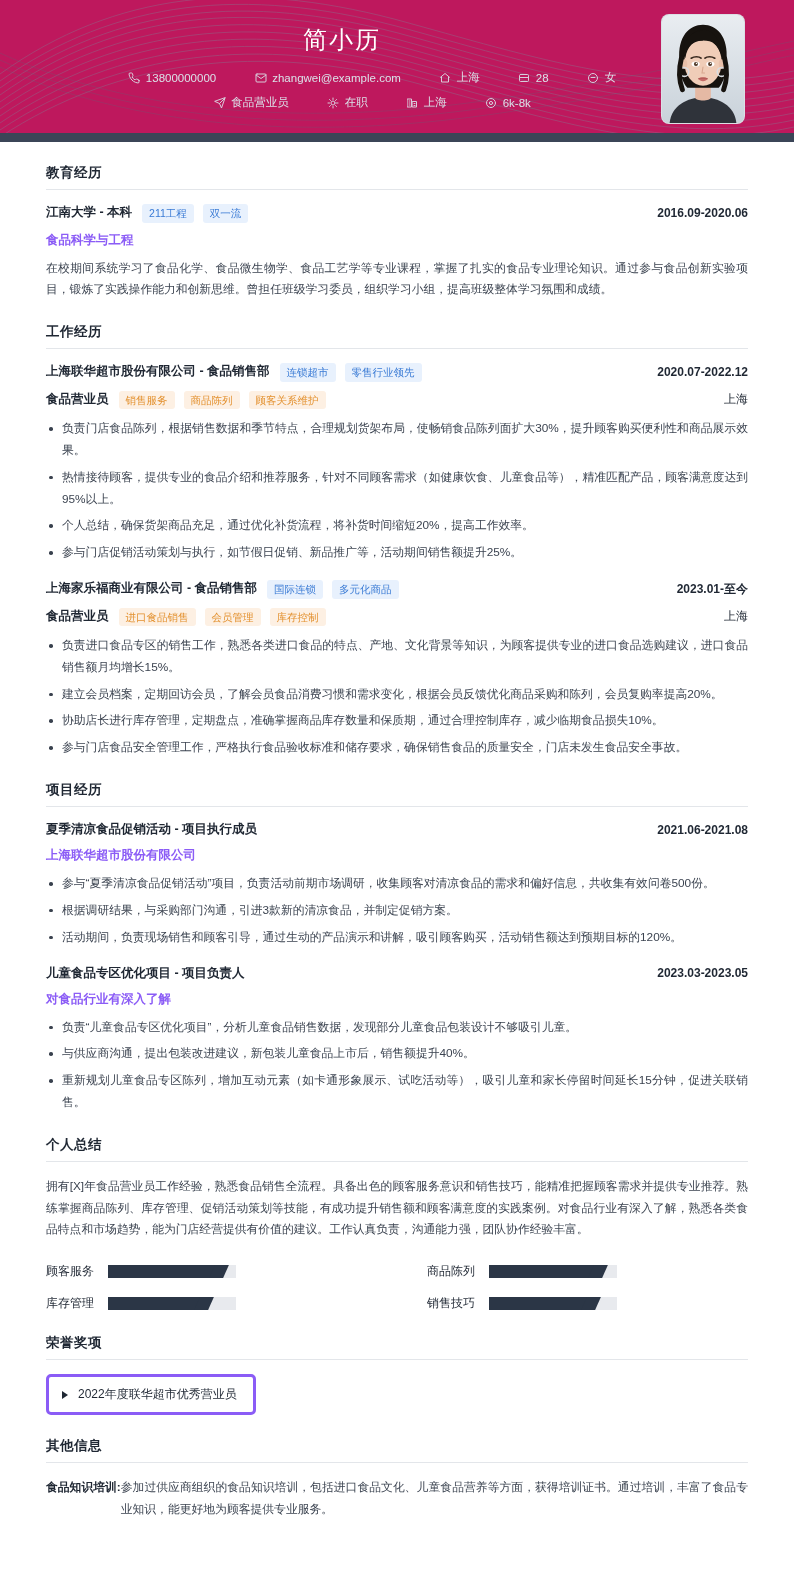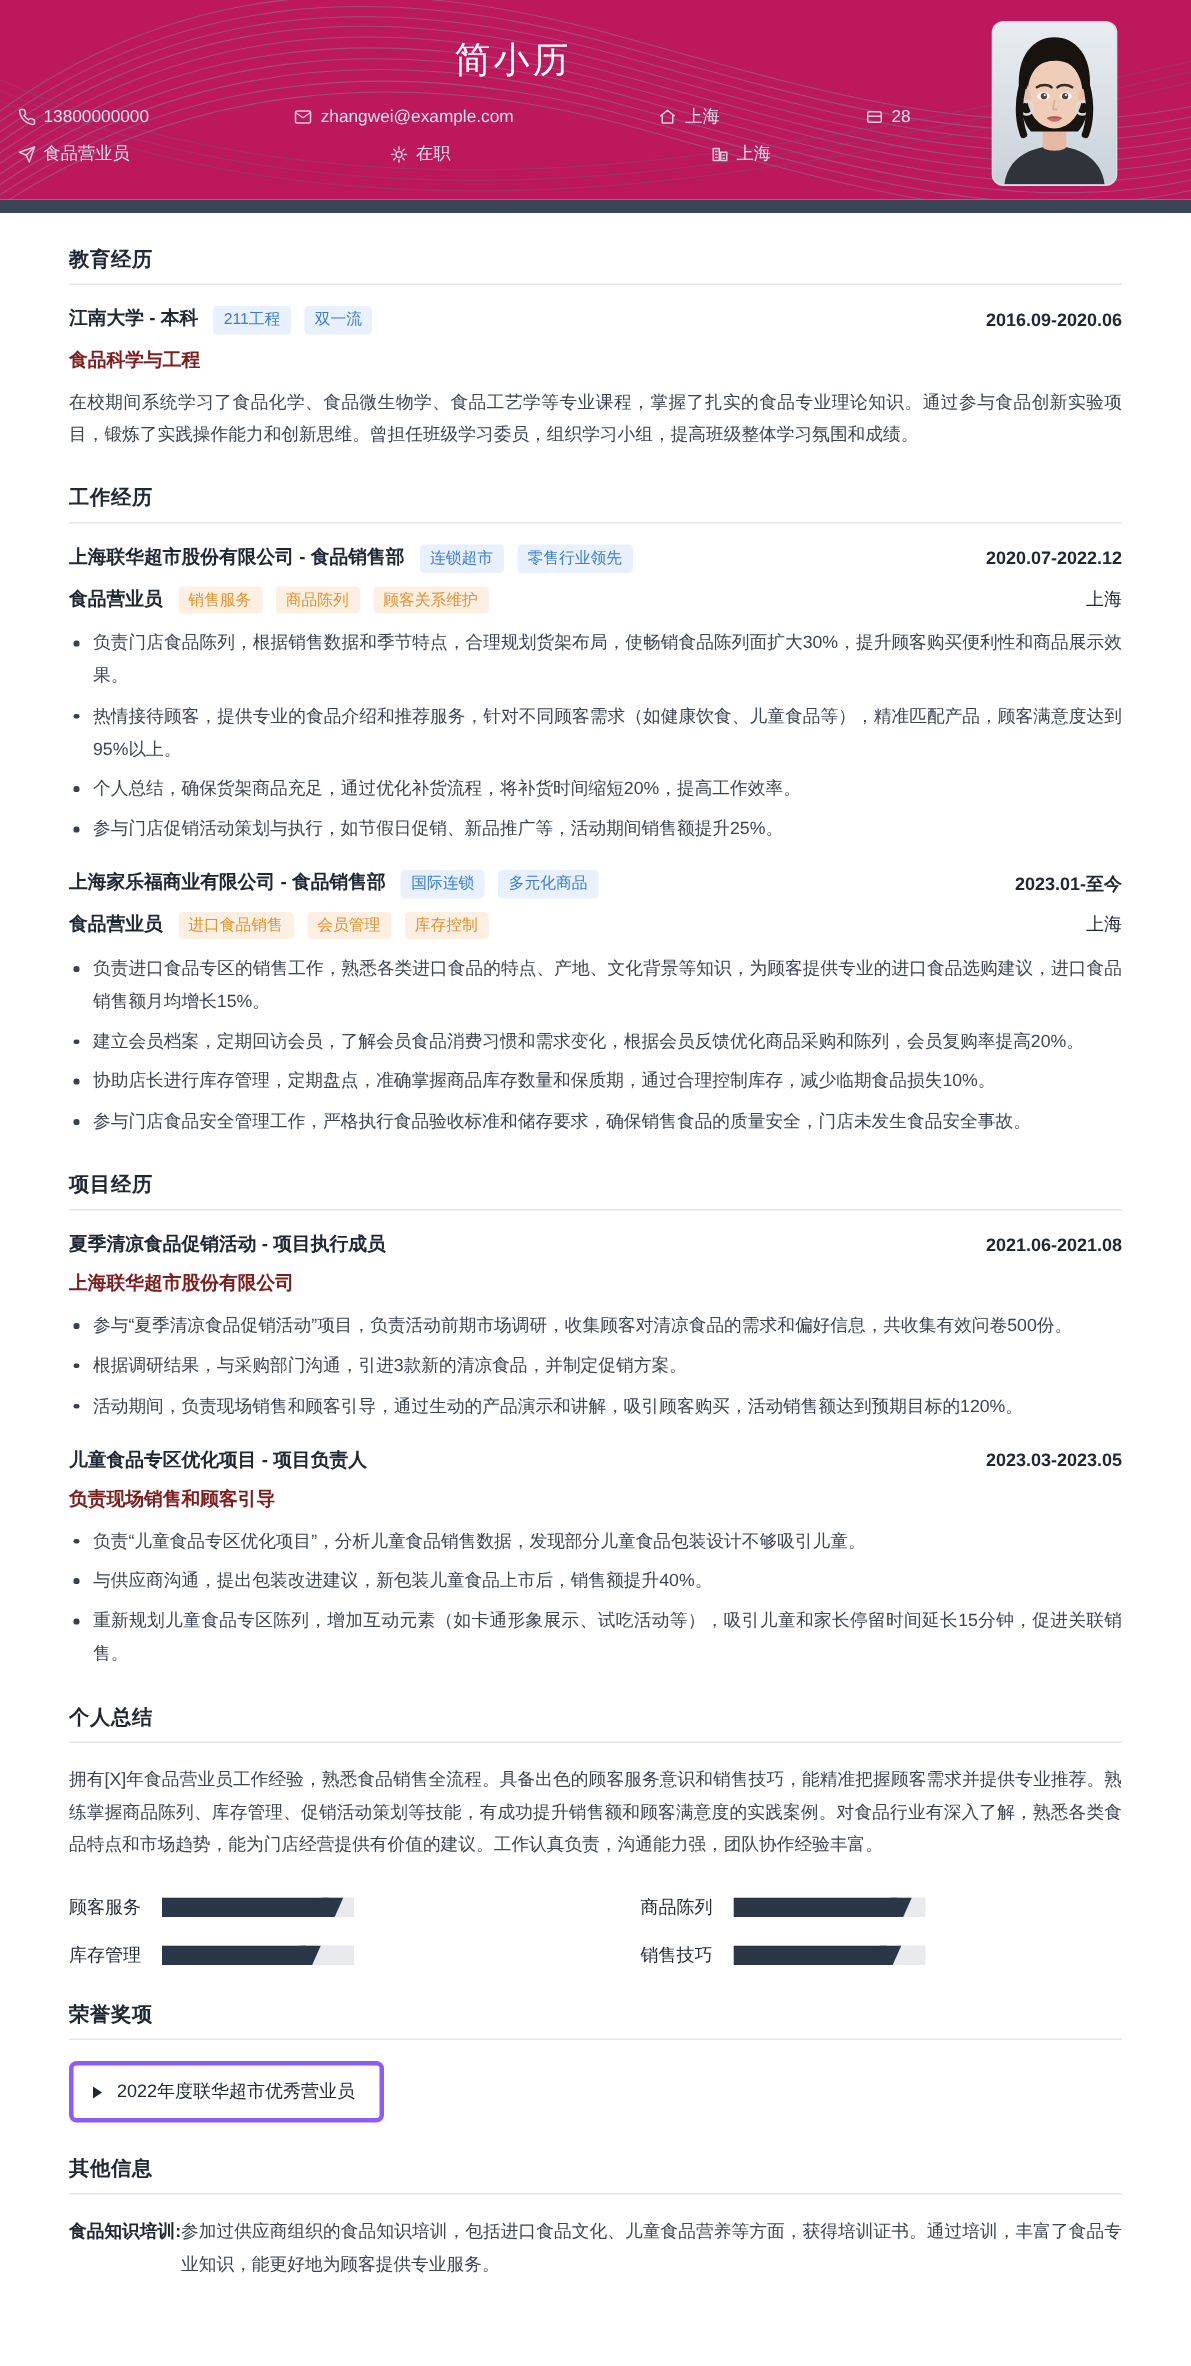--- a/index.html
+++ b/index.html
@@ -34,24 +34,24 @@
     text-align: center;
     color: #ffffff;
     font-size: 24px;
     font-weight: 500;
     letter-spacing: 2px;
     padding-right: 110px;
     margin-top: 12px;
   }
   .meta-row {
     display: flex;
-    justify-content: space-between;
+    justify-content: center;
     align-items: center;
     flex-wrap: wrap;
-    gap: 0px;
+    gap: 16px;
     padding-right: 50px;
     margin-top: 14px;
   }
   .meta-row.second { margin-top: 10px; }
   .meta-item {
     display: inline-flex;
     align-items: center;
     color: #dbe1e9;
     font-size: 11.5px;
     margin: 0 11px;
@@ -150,21 +150,21 @@
     border-radius: 3px;
     margin-right: 9px;
     white-space: nowrap;
   }
   .tag-blue { background: #e8f1fd; color: #3a7bd5; }
   .tag-orange { background: #fdf0e3; color: #e3912f; }
 
   .subline {
     font-size: 12.5px;
     font-weight: bold;
-    color: #7f1d1d;
+    color: #8b5cf6;
     margin-bottom: 9px;
   }
 
   .desc {
     font-size: 11.8px;
     line-height: 1.85;
     color: #3c4451;
     text-align: justify;
   }
 
@@ -526,21 +526,21 @@
         <li>根据调研结果，与采购部门沟通，引进3款新的清凉食品，并制定促销方案。</li>
         <li>活动期间，负责现场销售和顾客引导，通过生动的产品演示和讲解，吸引顾客购买，活动销售额达到预期目标的120%。</li>
       </ul>
     </div>
 
     <div class="entry">
       <div class="row">
         <span class="org">儿童食品专区优化项目 - 项目负责人</span>
         <span class="date">2023.03-2023.05</span>
       </div>
-      <div class="subline">负责现场销售和顾客引导</div>
+      <div class="subline">对食品行业有深入了解</div>
       <ul class="bullets">
         <li>负责“儿童食品专区优化项目”，分析儿童食品销售数据，发现部分儿童食品包装设计不够吸引儿童。</li>
         <li>与供应商沟通，提出包装改进建议，新包装儿童食品上市后，销售额提升40%。</li>
         <li>重新规划儿童食品专区陈列，增加互动元素（如卡通形象展示、试吃活动等），吸引儿童和家长停留时间延长15分钟，促进关联销售。</li>
       </ul>
     </div>
   </div>
 
   <div class="section">
     <div class="section-title">个人总结</div>

